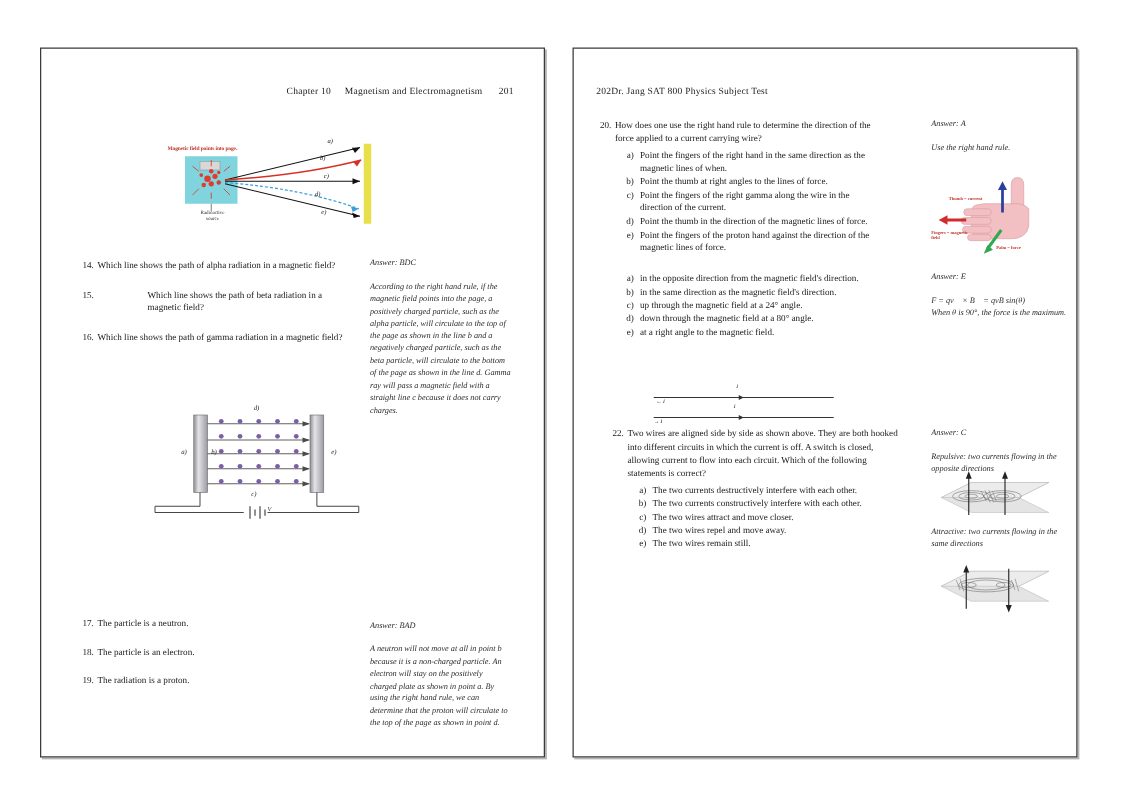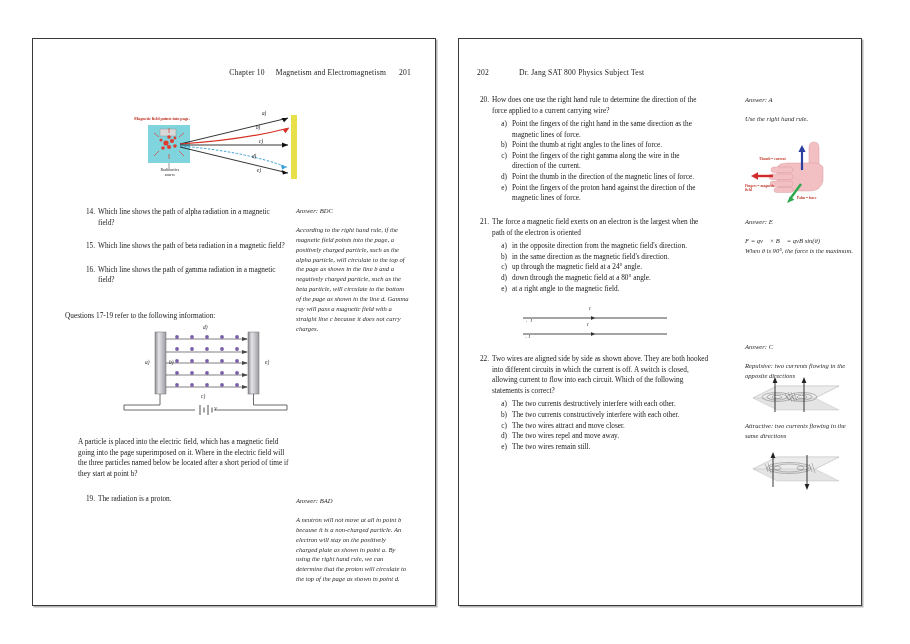--- a/index.html
+++ b/index.html
@@ -29,28 +29,28 @@
 
   
   .runhead{
     position:absolute;font-size:7.6px;letter-spacing:.2px;
     white-space:nowrap;
   }
   .runhead-left{right:24px;top:29px;}
   .runhead-left .chap{margin-right:11px;}
   .runhead-left .folio{margin-left:13px;}
   .runhead-right{left:18px;top:29px;}
-  .runhead-right .folio{margin-right:30px;}
+  .runhead-right .folio{}
 
   
   .intro{
     position:absolute;font-size:7.3px;line-height:1.42;
   }
   .qblock{position:absolute;font-size:7.3px;line-height:1.45;}
-  .qrow{display:flex;margin-bottom:4px;margin-left:20px;}
+  .qrow{display:flex;margin-bottom:4px;}
   .qnum{width:15px;flex:0 0 15px;text-align:center;}
   .qtext{flex:1;}
   .stem{display:flex;margin-bottom:3px;}
 
   .choices{margin:1px 0 0 0;padding:0;list-style:none;}
   .choices li{display:flex;margin-bottom:.3px;line-height:1.42;}
   .ch-let{width:15px;flex:0 0 15px;text-align:right;padding-right:5px;}
   .ch-txt{flex:1;}
 
   .passage{
@@ -178,36 +178,35 @@
           <span>Radioactive</span><br>
           <span>source</span>
         </div>
       </div>
 
       <div class="qblock" style="left:30px;top:168px;width:222px;">
         <div class="qrow" style="margin-bottom:13px;">
           <span class="qnum">14.</span>
           <span class="qtext">Which line shows the path of alpha radiation in a magnetic field?</span>
         </div>
-        <div class="qrow" style="margin-bottom:13px;">
+        <div class="qrow" style="margin-bottom:13px;gap:40px;">
           <span class="qnum">15.</span>
           <span class="qtext">Which line shows the path of beta radiation in a magnetic field?</span>
         </div>
         <div class="qrow">
           <span class="qnum">16.</span>
           <span class="qtext">Which line shows the path of gamma radiation in a magnetic field?</span>
         </div>
       </div>
 
       <div class="note" style="left:263px;top:167px;width:113px;">
         <span class="ans">Answer: BDC</span>
         <span class="expl">According to the right hand rule, if the magnetic field points into the page, a positively charged particle, such as the alpha particle, will circulate to the top of the page as shown in the line b and a negatively charged particle, such as the beta particle, will circulate to the bottom of the page as shown in the line d. Gamma ray will pass a magnetic field with a straight line c because it does not carry charges.</span>
       </div>
 
-      <div class="intro" style="left:32px;top:272px;width:300px;">Questions 17-19 refer to the following information:</div>
 
       <div class="fig-cap" style="left:82px;top:287px;width:185px;height:92px;">
         <svg width="185" height="92" viewBox="0 0 185 92" style="position:absolute;left:0;top:0;">
           <defs>
             <linearGradient id="plg" x1="0" y1="0" x2="1" y2="0">
               <stop offset="0%" stop-color="#8e8e94"></stop>
               <stop offset="35%" stop-color="#e3e3e8"></stop>
               <stop offset="100%" stop-color="#9a9aa0"></stop>
             </linearGradient>
           </defs>
@@ -275,23 +274,30 @@
         </svg>
 
         <div class="lbl" style="left:88px;top:-2px;">d)</div>
         <div class="lbl" style="left:30px;top:33px;">a)</div>
         <div class="lbl" style="left:54px;top:33px;">b)</div>
         <div class="lbl" style="left:150px;top:33px;">e)</div>
         <div class="lbl" style="left:86px;top:67px;">c)</div>
         <div class="lbl" style="left:99px;top:80px;font-size:5px;">V</div>
       </div>
 
-      <div class="passage" style="left:45px;top:398px;width:212px;">A particle is placed into the electric field, which has a magnetic field going into the page superimposed on it. Where in the electric field will the three particles named below be located after a short period of time if they start at point b?</div>
 
       <div class="qblock" style="left:30px;top:455px;width:222px;">
+        <div class="qrow" style="margin-bottom:12px;">
+          <span class="qnum">17.</span>
+          <span class="qtext">The particle is a neutron.</span>
+        </div>
+        <div class="qrow" style="margin-bottom:12px;">
+          <span class="qnum">18.</span>
+          <span class="qtext">The particle is an electron.</span>
+        </div>
         <div class="qrow">
           <span class="qnum">19.</span>
           <span class="qtext">The radiation is a proton.</span>
         </div>
       </div>
 
       <div class="note" style="left:263px;top:457px;width:113px;">
         <span class="ans">Answer: BAD</span>
         <span class="expl">A neutron will not move at all in point b because it is a non-charged particle. An electron will stay on the positively charged plate as shown in point a. By using the right hand rule, we can determine that the proton will circulate to the top of the page as shown in point d.</span>
       </div>
@@ -307,21 +313,21 @@
       </div>
 
       <div class="qblock" style="left:18px;top:56px;width:228px;">
         <div class="stem">
           <span class="qnum">20.</span>
           <span class="qtext">How does one use the right hand rule to determine the direction of the force applied to a current carrying wire?</span>
         </div>
         <ul class="choices" style="margin-left:15px;">
           <li>
             <span class="ch-let">a)</span>
-            <span class="ch-txt">Point the fingers of the right hand in the same direction as the magnetic lines of force.</span>
+            <span class="ch-txt">Point the fingers of the right hand in the same direction as the magnetic lines of when.</span>
           </li>
           <li>
             <span class="ch-let">b)</span>
             <span class="ch-txt">Point the thumb at right angles to the lines of force.</span>
           </li>
           <li>
             <span class="ch-let">c)</span>
             <span class="ch-txt">Point the fingers of the right gamma along the wire in the direction of the current.</span>
           </li>
           <li>
@@ -362,24 +368,20 @@
 
           <line x1="54" y1="50" x2="43" y2="65" stroke="#2fa84f" stroke-width="2.4"></line>
           <polygon points="40,69 47.4,65.8 43,62.2" fill="#2fa84f"></polygon>
         </svg>
         <div class="hl" style="left:12px;top:23px;">Thumb = current</div>
         <div class="hl" style="left:-2px;top:50px;width:34px;white-space:normal;">Fingers = magnetic field</div>
         <div class="hl" style="left:50px;top:62px;">Palm = force</div>
       </div>
 
       <div class="qblock" style="left:18px;top:178px;width:232px;">
-        <div class="stem">
-          <span class="qnum">21.</span>
-          <span class="qtext">The force a magnetic field exerts on an electron is the largest when the path of the electron is oriented</span>
-        </div>
         <ul class="choices" style="margin-left:15px;">
           <li>
             <span class="ch-let">a)</span>
             <span class="ch-txt">in the opposite direction from the magnetic field's direction.</span>
           </li>
           <li>
             <span class="ch-let">b)</span>
             <span class="ch-txt">in the same direction as the magnetic field's direction.</span>
           </li>
           <li>
@@ -409,21 +411,21 @@
           <line x1="2" y1="27" x2="146" y2="27" stroke="#333" stroke-width=".9"></line>
           <polygon points="74,11 70,9 70,13" fill="#333"></polygon>
           <polygon points="74,27 70,25 70,29" fill="#333"></polygon>
         </svg>
         <div class="wl" style="left:68px;top:-1px;">I</div>
         <div class="wl" style="left:4px;top:11px;">← I</div>
         <div class="wl" style="left:66px;top:15px;">I</div>
         <div class="wl" style="left:2px;top:27px;">→ I</div>
       </div>
 
-      <div class="qblock" style="left:18px;top:303px;width:232px;margin-top:12px;">
+      <div class="qblock" style="left:28px;top:303px;width:232px;">
         <div class="stem">
           <span class="qnum">22.</span>
           <span class="qtext">Two wires are aligned side by side as shown above. They are both hooked into different circuits in which the current is off. A switch is closed, allowing current to flow into each circuit. Which of the following statements is correct?</span>
         </div>
         <ul class="choices" style="margin-left:15px;">
           <li>
             <span class="ch-let">a)</span>
             <span class="ch-txt">The two currents destructively interfere with each other.</span>
           </li>
           <li>

